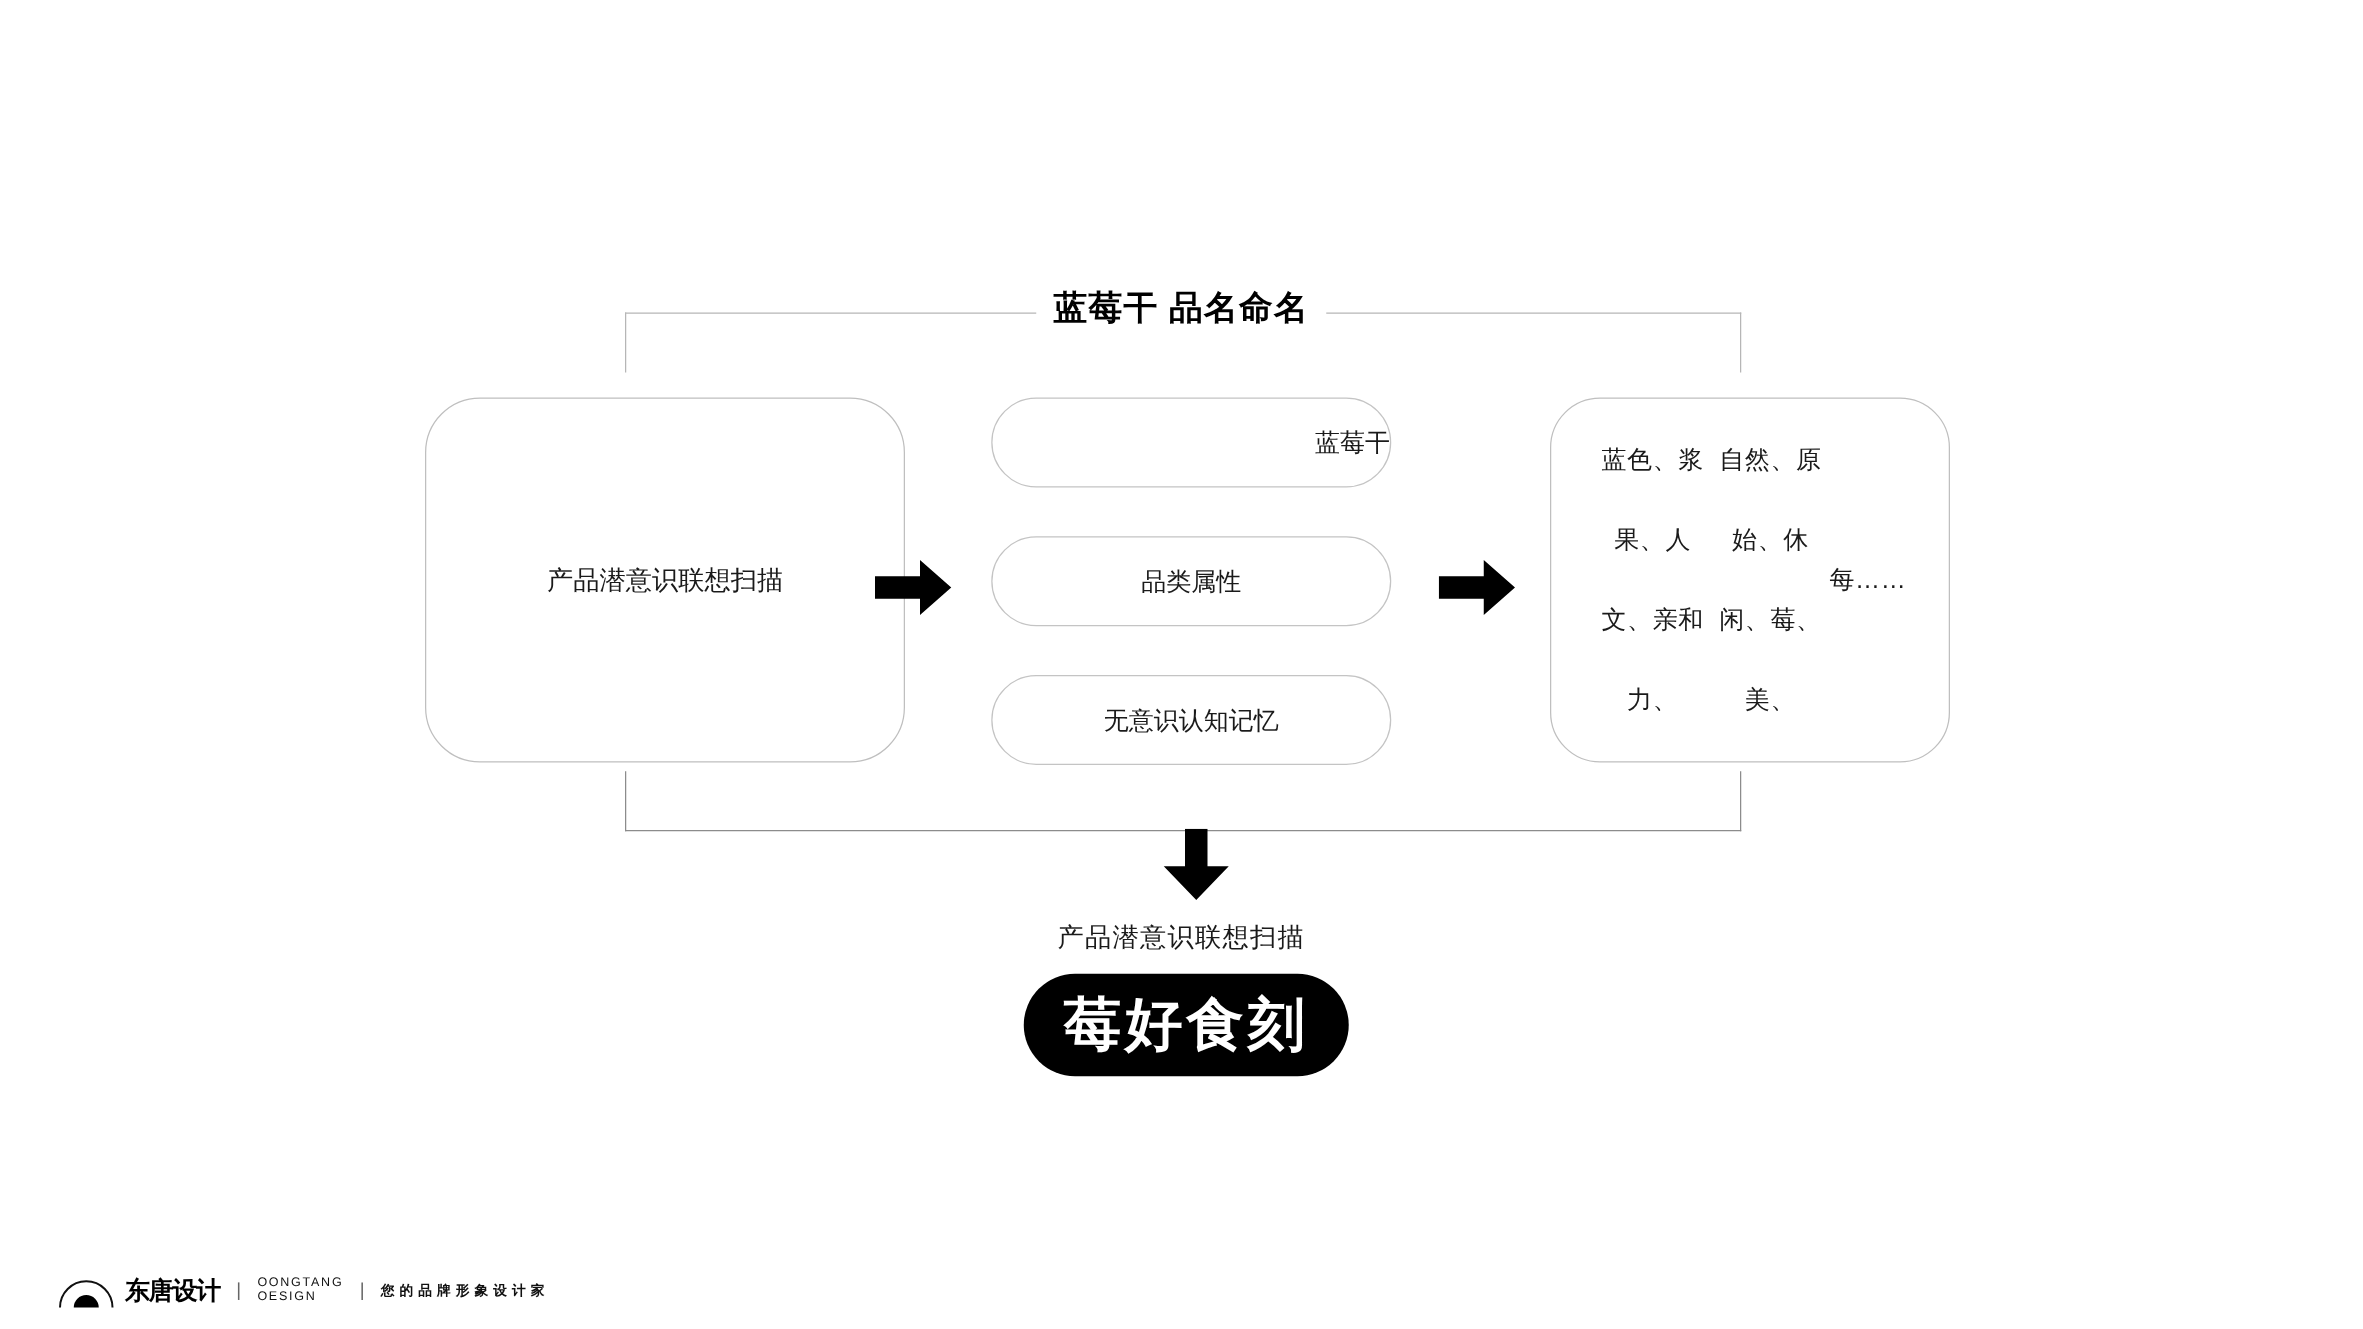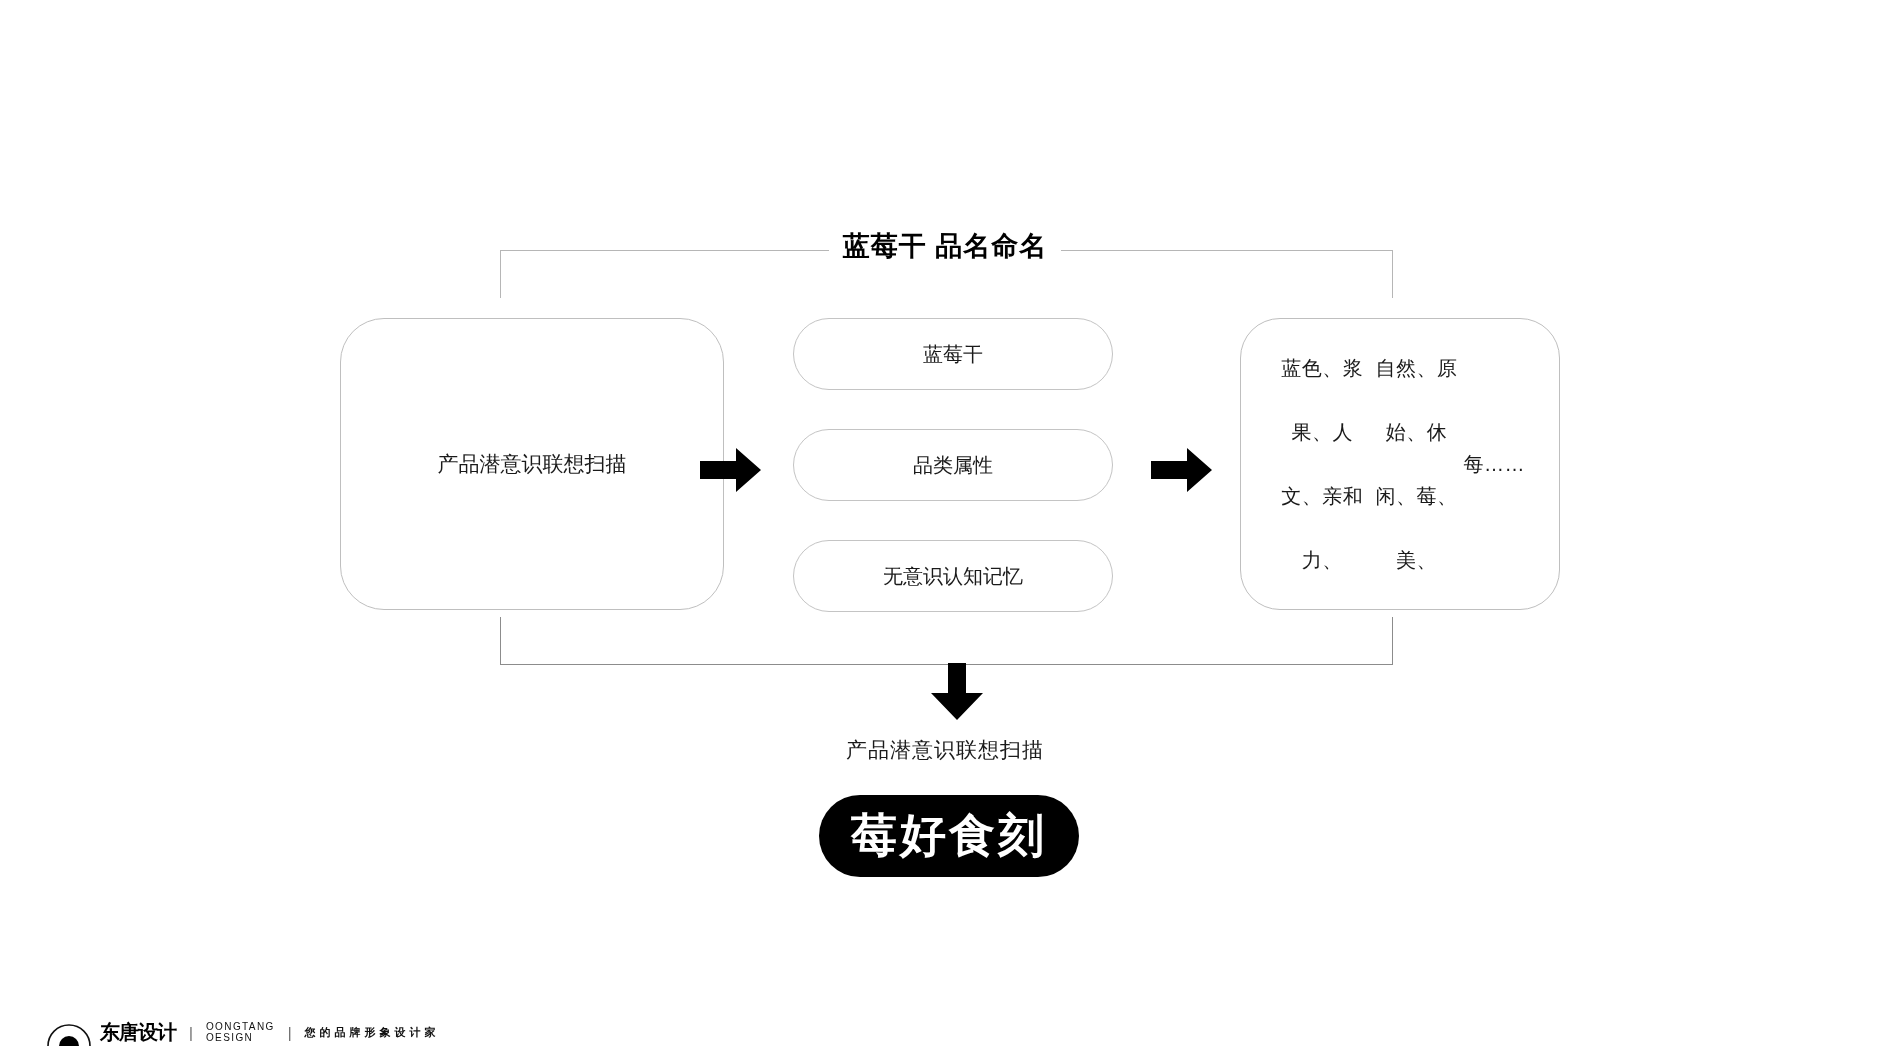--- a/index.html
+++ b/index.html
@@ -127,21 +127,21 @@
     border-radius: 40px;
     background: #ffffff;
     box-sizing: border-box;
     display: flex;
     align-items: center;
     justify-content: center;
     font-size: 20px;
     color: #1a1a1a;
     z-index: 4;
   }
-  #pill-0 { top: 318px; }
+  #pill-0 { top: 318px; justify-content: flex-end; }
   #pill-1 { top: 429px; }
   #pill-2 { top: 540px; }
 
   
   .h-arrow {
     position: absolute;
     top: 446px;
     width: 62px;
     height: 48px;
     z-index: 5;
@@ -165,21 +165,20 @@
     left: 819px;
     top: 779px;
     width: 260px;
     height: 82px;
     background: #000000;
     border-radius: 41px;
     display: flex;
     align-items: center;
     justify-content: center;
     z-index: 4;
-    margin-top: 16px;
   }
   #brand-pill .brand-name {
     color: #ffffff;
     font-size: 46px;
     font-weight: bold;
     letter-spacing: 3px;
   }
 
   
   #footer {

